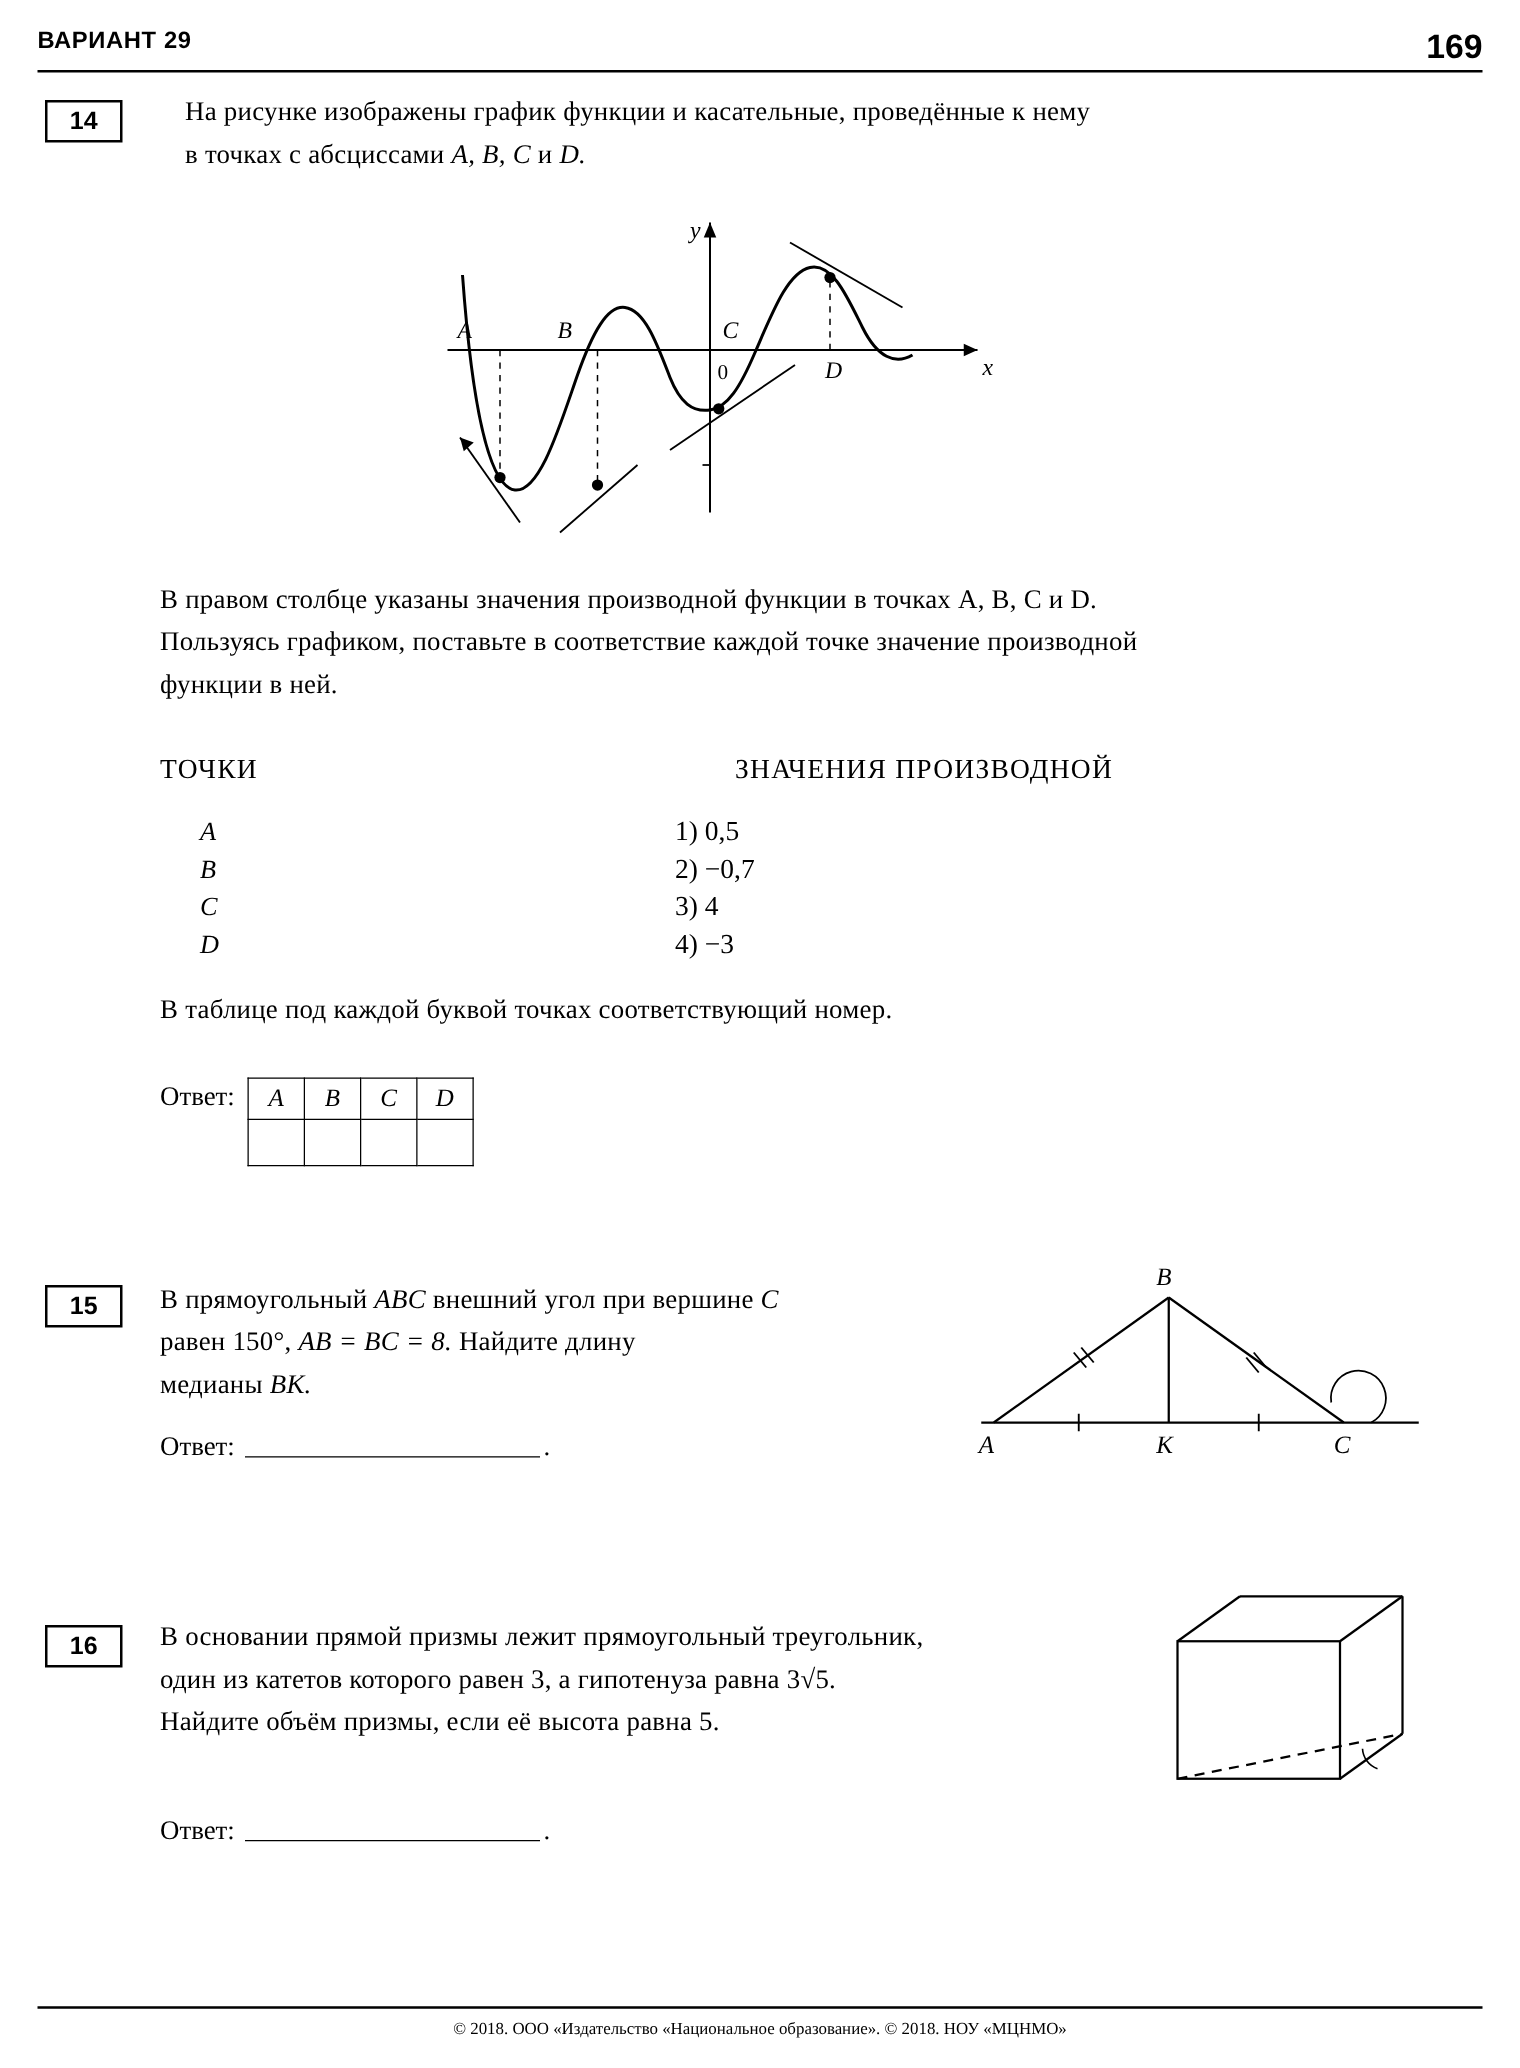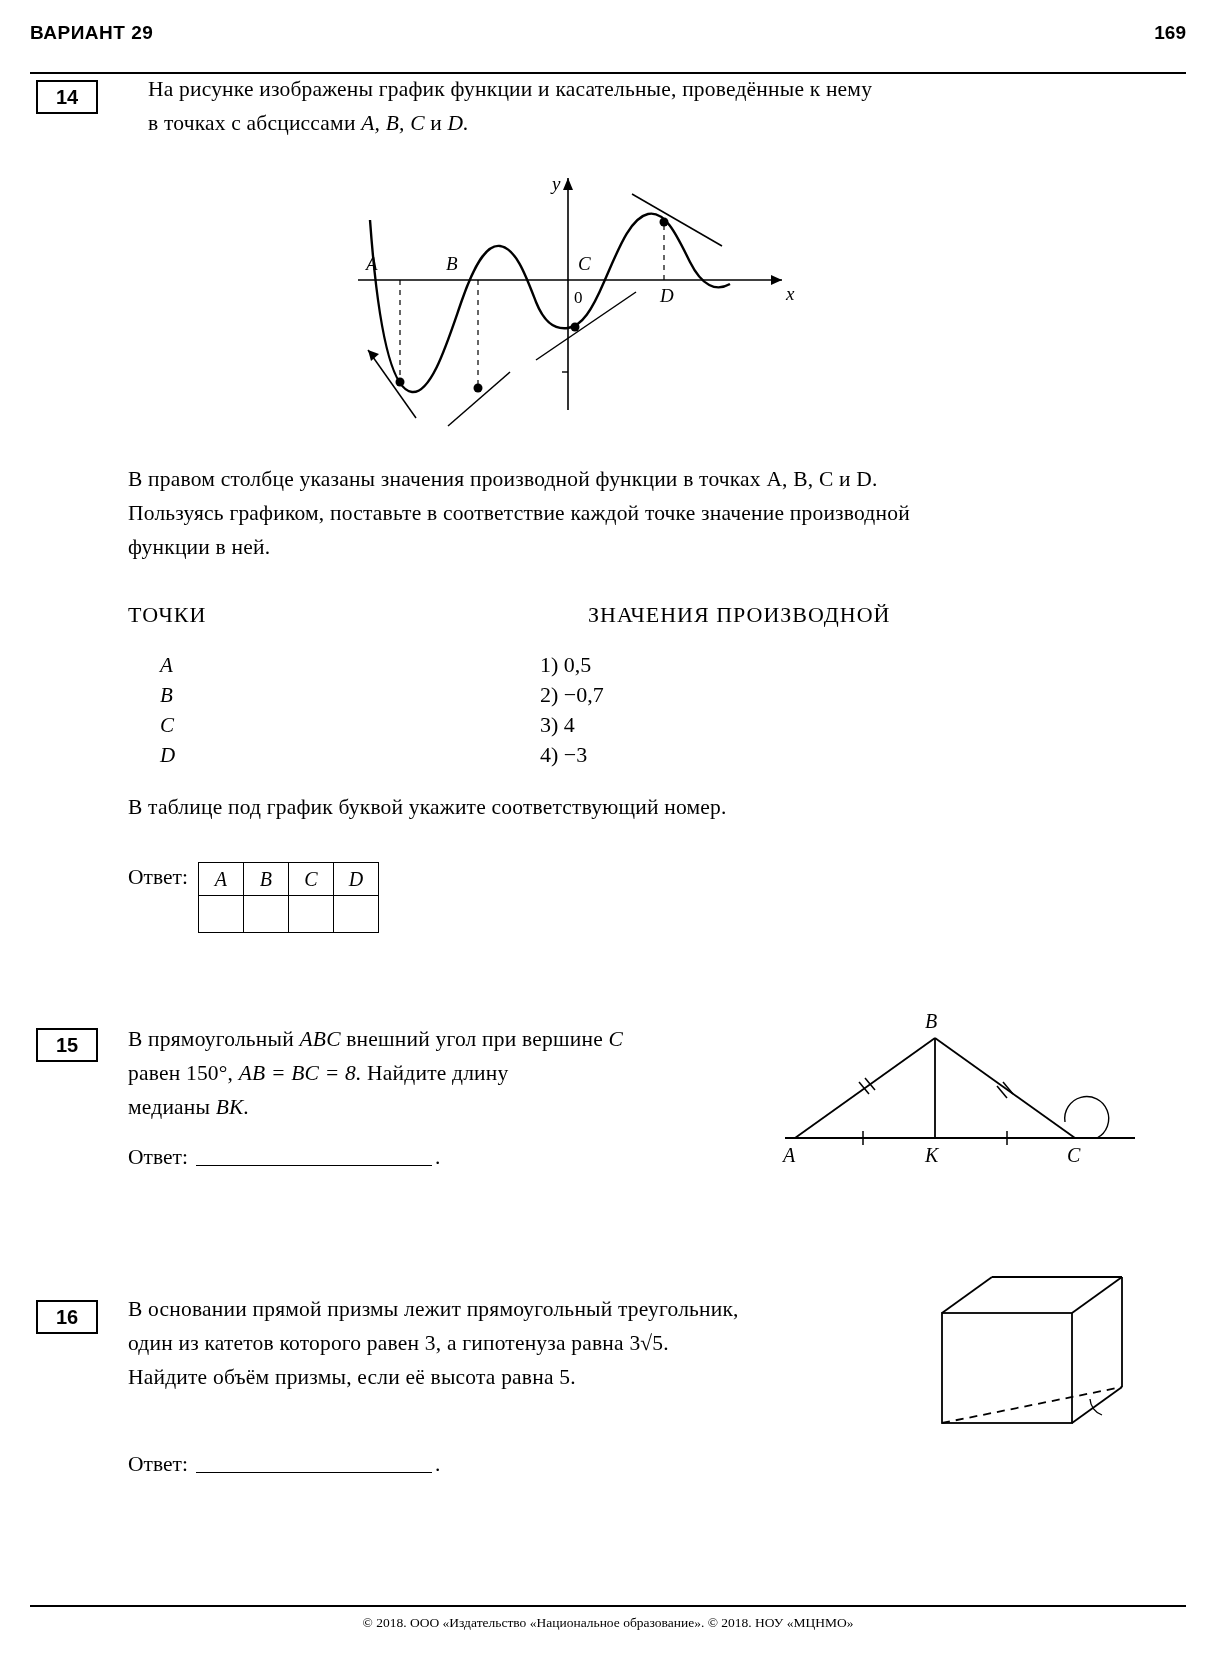--- a/index.html
+++ b/index.html
@@ -25,31 +25,31 @@
   .header {
     position: absolute;
     left: 30px;
     right: 30px;
     top: 22px;
     height: 34px;
     display: flex;
     align-items: flex-start;
     justify-content: space-between;
     border-bottom: 2px solid #000;
-    padding-bottom: 16px;
+    padding-bottom: 0;
   }
   .header-left {
     font-family: "Liberation Sans", sans-serif;
     font-size: 19px;
     font-weight: bold;
     letter-spacing: 0.5px;
   }
   .header-right {
     font-family: "Liberation Sans", sans-serif;
-    font-size: 19px;
+    font-size: 27px;
     font-weight: bold;
   }
   
   .task-num {
     position: absolute;
     width: 62px;
     height: 34px;
     border: 2px solid #000;
     font-family: "Liberation Sans", sans-serif;
     font-size: 20px;
@@ -217,21 +217,21 @@
     <div class="lbl">D</div>
   </div>
 
   <div class="col-values" style="left:540px; top:650px;">
     <div>1)  0,5</div>
     <div>2)  −0,7</div>
     <div>3)  4</div>
     <div>4)  −3</div>
   </div>
 
-  <div class="task-text" style="left:128px; top:790px; width:992px;">В таблице под график буквой укажите соответствующий номер.</div>
+  <div class="task-text" style="left:128px; top:790px; width:992px;">В таблице под каждой буквой точках соответствующий номер.</div>
 
   <div class="answer-row" style="left:128px; top:862px;">
     <div class="answer-label">Ответ:</div>
     <table class="ans">
       <tbody>
           <tr>
         <td>A</td>
         <td>B</td>
         <td>C</td>
         <td>D</td>

